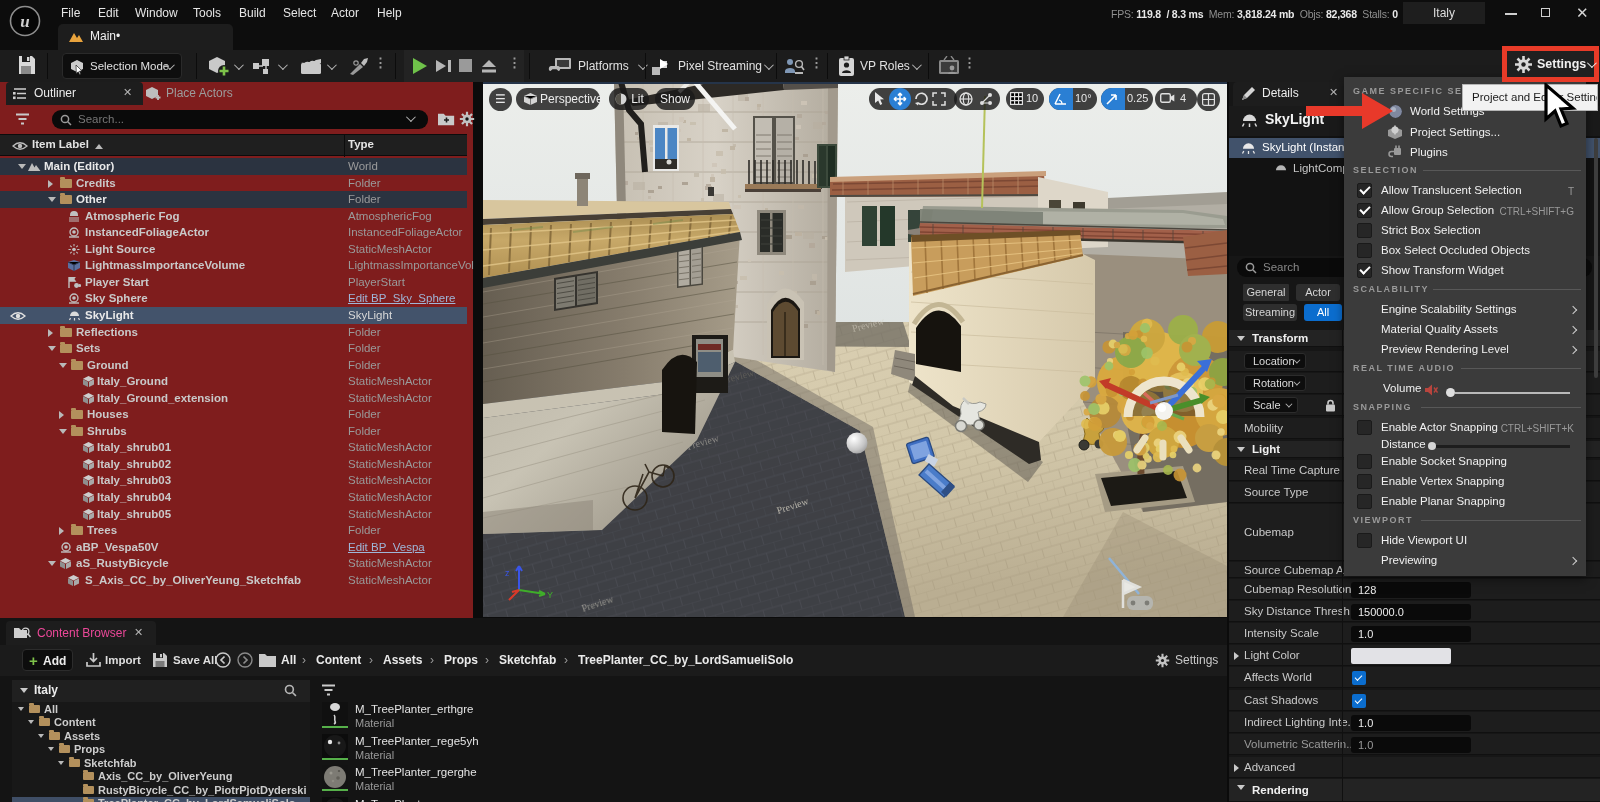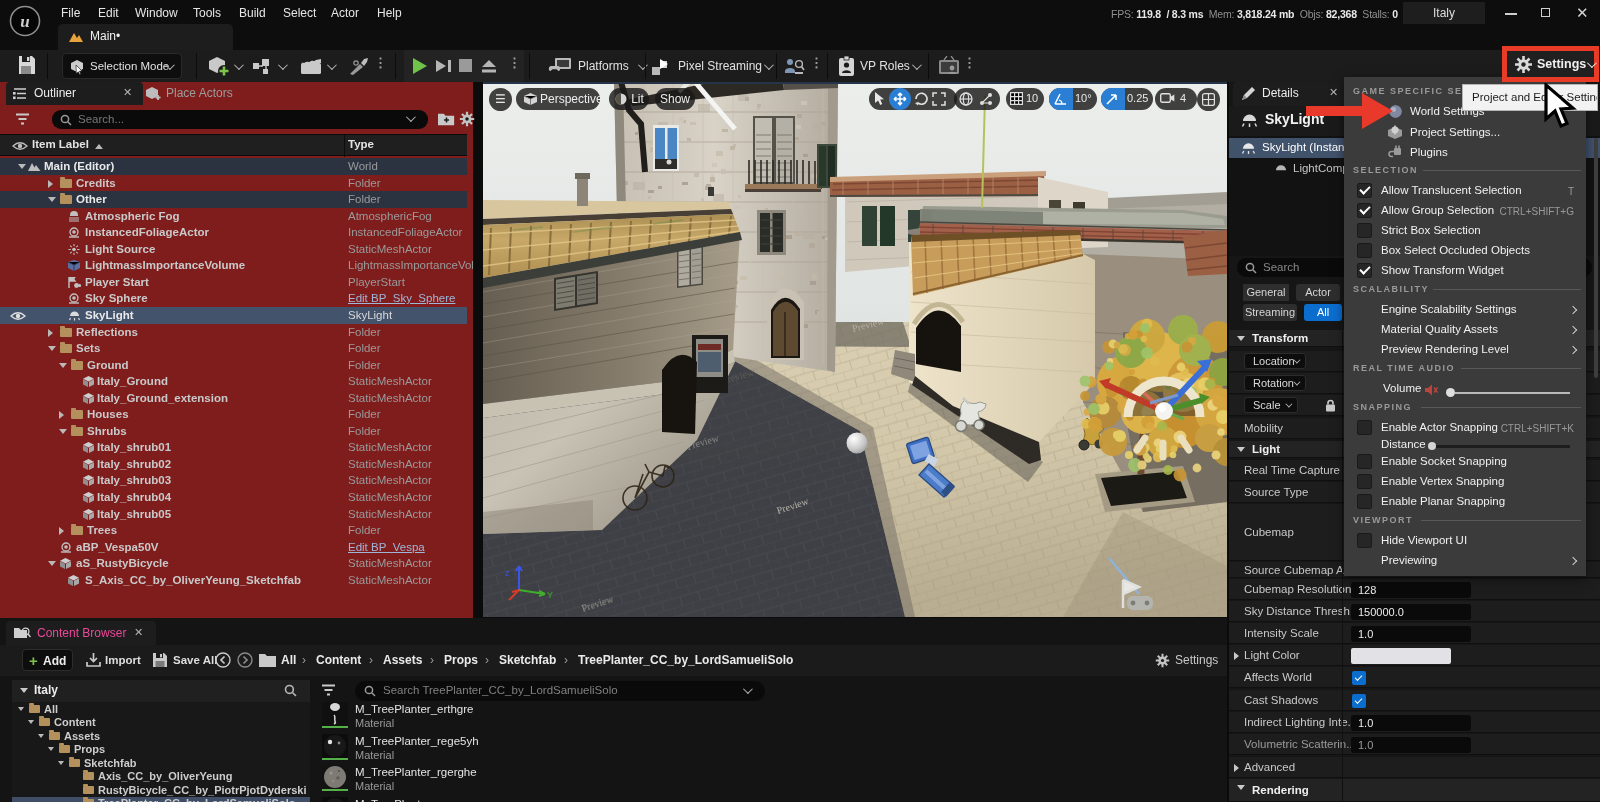--- a/index.html
+++ b/index.html
@@ -1399,28 +1399,20 @@
           </div>
       </div>
     </div>
 
     <svg class="abs" style="left:322px;top:66px" width="15" height="12" viewBox="0 0 15 12">
       <g stroke="#c9c9c9" stroke-width="1.8">
           <path d="M0 1.5 h13 M2.5 6 h8 M5 10.5 h3"></path>
         </g>
     </svg>
 
-    <div class="abs" style="left:355px;top:63px;width:410px;height:20px;background:#0a0a0a;border-radius:10px">
-      <svg class="abs" style="left:9px;top:4px" width="12" height="12" viewBox="0 0 12 12">
-          <circle cx="5" cy="5" r="3.6" fill="none" stroke="#9a9a9a" stroke-width="1.5"></circle>
-          <path d="M7.8 7.8 L11 11" stroke="#9a9a9a" stroke-width="1.5"></path>
-        </svg>
-      <div class="abs" style="left:28px;top:3px;font-size:11.5px;color:#808080">Search TreePlanter_CC_by_LordSamueliSolo</div>
-      <span class="chev" style="position:absolute;left:388px;top:6px"></span>
-    </div>
     <div id="clist" style="position:absolute;left:0;top:0;width:1227px;height:184px;overflow:hidden">
     <div class="abs" style="left:322px;top:84px;width:880px;height:29px">
       <div class="abs" style="left:0;top:0;width:26px;height:26px;border-bottom:2.5px solid #56b04a;overflow:hidden"><svg width="26" height="24" viewBox="0 0 26 24">
               <rect width="26" height="24" fill="#101010"></rect>
               <ellipse cx="13" cy="5" rx="5" ry="4" fill="#d8d8d8"></ellipse>
               <path d="M12 13 c2 2 0 4 1 6 c1 2 -1 3 -1 3" stroke="#cfcfcf" stroke-width="1.6" fill="none"></path>
             </svg></div>
       <div class="abs" style="left:33px;top:1px;font-size:11.5px;color:#e3e3e3">M_TreePlanter_erthgre</div>
       <div class="abs" style="left:33px;top:15px;font-size:11px;color:#9a9a9a">Material</div>
     </div>

